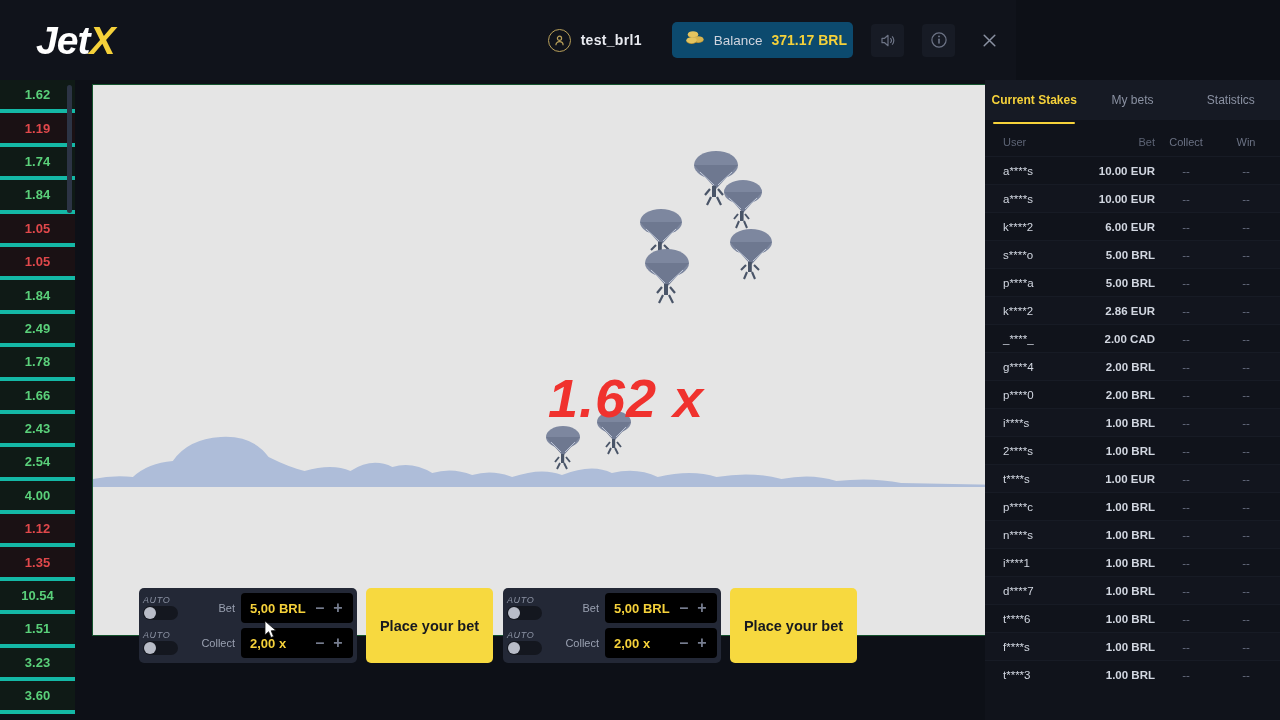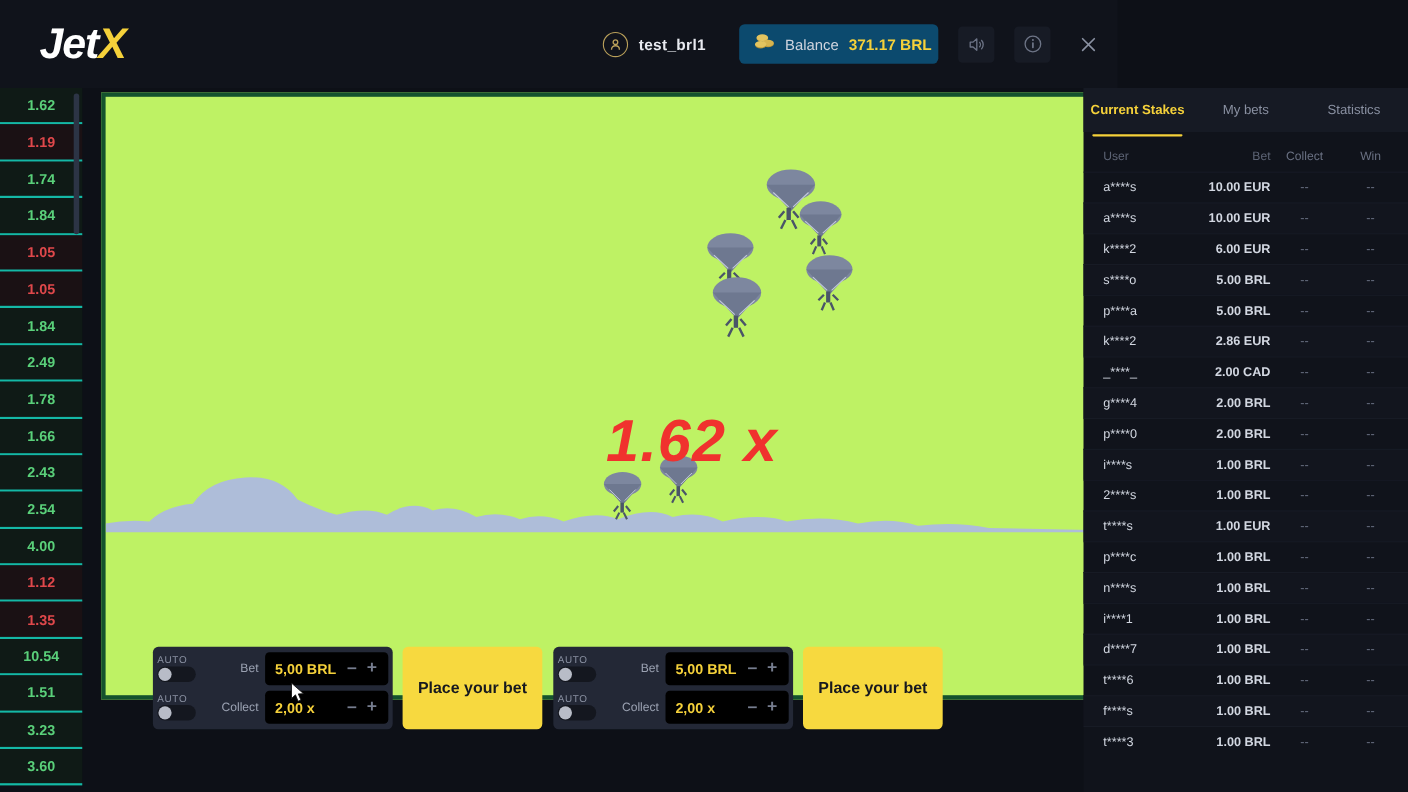--- a/index.html
+++ b/index.html
@@ -27,41 +27,41 @@
   .bal-value{ color:#f5d13a; font-size:14px; font-weight:bold; }
   .icon-btn{ width:33px; height:33px; margin-left:6px; border-radius:4px;
              background:#171b25; display:flex; align-items:center; justify-content:center;
              color:#6d7486; }
   .icon-btn:last-child{ background:transparent; margin-right:10px; }
 
   
   .history{ position:absolute; left:0; top:80px; width:75px; height:640px;
             background:#0d1017; overflow:hidden; }
   .hist-item{ height:33.4px; display:flex; align-items:center; justify-content:center;
-              font-size:13px; font-weight:bold; border-bottom:2px solid #14b8a6;
+              font-size:13px; font-weight:bold; border-bottom:4px solid #14b8a6;
               position:relative; }
   .hist-item.up{ color:#5ad07a; background:#0f1a16; }
   .hist-item.down{ color:#e0484b; background:#1a1114; }
   .hist-scroll{ position:absolute; right:3px; top:5px; width:5px; height:128px;
                 background:#2c3445; border-radius:3px; }
 
   
   .stage{ position:absolute; left:92px; top:84px; width:915px; height:552px;
-          background:#bef264; overflow:hidden; border:4px solid #14532d; }
+          background:#e5e5e5; overflow:hidden; border:1px solid #14532d; }
   .clouds{ position:absolute; left:0; bottom:148px; width:100%; height:60px; }
   .multiplier{ position:absolute; left:455px; top:282px; font-size:54px; font-weight:bold;
                font-style:italic; color:#f0322e; letter-spacing:1px; white-space:nowrap; }
 
   
   .bet-row{ position:absolute; left:139px; top:588px; display:flex; gap:10px; }
   .panel{ display:flex; align-items:stretch; gap:0; }
   .panel-ctl{ background:#232836; border-radius:5px; padding:4px; display:flex;
               flex-direction:column; gap:3px; width:218px; }
   .ctl-line{ display:flex; align-items:center; height:32px; gap:6px; }
-  .auto-wrap{ display:flex; flex-direction:column; align-items:flex-start; width:44px; gap:1px; }
+  .auto-wrap{ display:flex; flex-direction:column; align-items:flex-start; width:44px; gap:1px;font-style:italic; }
   .auto-lbl{ font-size:9px; color:#8b92a3; letter-spacing:.6px; line-height:1; }
   .toggle{ width:35px; height:14px; border-radius:8px; background:#14171f;
            position:relative; }
   .toggle .knob{ position:absolute; left:1px; top:1px; width:12px; height:12px;
                  border-radius:50%; background:#b8bcc7; }
   .ctl-lbl{ font-size:11px; color:#9aa1b1; width:42px; text-align:right; }
   .ctl-field{ flex:1; background:#000000; border-radius:4px; height:30px;
               display:flex; align-items:center; padding:0 6px 0 9px; }
   .ctl-val{ color:#f5d13a; font-size:13px; font-weight:bold; flex:1; white-space:nowrap; }
   .step{ width:18px; height:22px; display:flex; align-items:center; justify-content:center;

